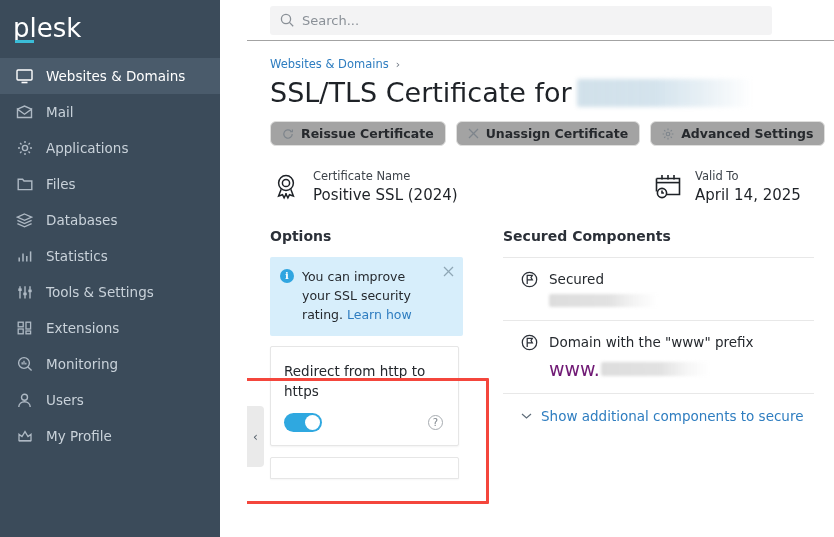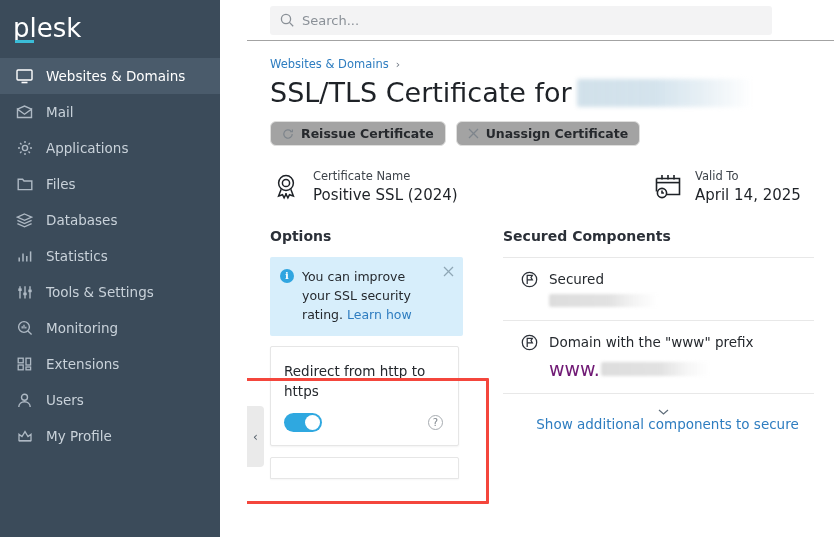--- a/index.html
+++ b/index.html
@@ -260,21 +260,20 @@
     border-radius: 2px;
   }
   .sc-inline { display: flex; align-items: center; }
   .sc-inline .pfx { font-size: 19px; color: #701a75; }
   .sc-inline .sc-blur { margin-top: 0; margin-left: 1px; width: 108px; height: 14px; }
   .sc-more {
     display: flex; align-items: center;
     padding: 14px 0 0 18px;
     font-size: 13.5px; color: #2e7dc0;
     cursor: pointer;
-    flex-direction: column;
   }
   .sc-more .chev { margin-right: 9px; color: #5f6d7a; display: flex; }
 
   
   .collapse-handle {
     position: absolute;
     left: 0px; top: 406px;
     width: 17px; height: 61px;
     background: #eaeaea;
     border-top-right-radius: 4px; border-bottom-right-radius: 4px;
@@ -384,41 +383,41 @@
               <rect x="1.3" y="3.4" width="3.4" height="2.6" fill="currentColor" stroke="none"></rect>
               <rect x="6.3" y="7.6" width="3.4" height="2.6" fill="currentColor" stroke="none"></rect>
               <rect x="11.3" y="4.6" width="3.4" height="2.6" fill="currentColor" stroke="none"></rect>
             </svg>
         </span>
         <span>Tools &amp; Settings</span>
       </div>
 
       <div class="nav-item">
         <span class="nav-icon">
+          <svg width="15" height="14" viewBox="0 0 15 14" fill="none" stroke="currentColor" stroke-width="1.3">
+              <rect x="1.2" y="1.2" width="5" height="4.6"></rect>
+              <rect x="1.2" y="8" width="5" height="4.8"></rect>
+              <rect x="9" y="1.2" width="4.6" height="6.8"></rect>
+              <rect x="9" y="10" width="4.6" height="2.8"></rect>
+            </svg>
+        </span>
+        <span>Extensions</span>
+      </div>
+
+      <div class="nav-item">
+        <span class="nav-icon">
           <svg width="16" height="16" viewBox="0 0 16 16" fill="none" stroke="currentColor" stroke-width="1.35">
               <circle cx="7" cy="7" r="5.4"></circle>
               <line x1="10.9" y1="10.9" x2="14.6" y2="14.6"></line>
               <line x1="5.2" y1="8.6" x2="5.2" y2="6.2"></line>
               <line x1="7" y1="8.6" x2="7" y2="4.8"></line>
               <line x1="8.8" y1="8.6" x2="8.8" y2="6.8"></line>
             </svg>
         </span>
         <span>Monitoring</span>
-      </div>
-
-      <div class="nav-item">
-        <span class="nav-icon">
-          <svg width="15" height="14" viewBox="0 0 15 14" fill="none" stroke="currentColor" stroke-width="1.3">
-              <rect x="1.2" y="1.2" width="5" height="4.6"></rect>
-              <rect x="1.2" y="8" width="5" height="4.8"></rect>
-              <rect x="9" y="1.2" width="4.6" height="6.8"></rect>
-              <rect x="9" y="10" width="4.6" height="2.8"></rect>
-            </svg>
-        </span>
-        <span>Extensions</span>
       </div>
 
       <div class="nav-item">
         <span class="nav-icon">
           <svg width="15" height="15" viewBox="0 0 15 15" fill="none" stroke="currentColor" stroke-width="1.4">
               <circle cx="7.5" cy="4.3" r="3"></circle>
               <path d="M1.8 14c0-3.2 2.5-5.3 5.7-5.3S13.2 10.8 13.2 14"></path>
             </svg>
         </span>
         <span>Users</span>
@@ -476,20 +475,29 @@
         </div>
         <div class="btn">
           <span class="bico">
             <svg width="11" height="11" viewBox="0 0 11 11" stroke="currentColor" stroke-width="1.2">
                 <line x1="1" y1="1" x2="10" y2="10"></line>
                 <line x1="10" y1="1" x2="1" y2="10"></line>
               </svg>
           </span>
           <span>Unassign Certificate</span>
         </div>
+        <div class="btn">
+          <span class="bico">
+            <svg width="12" height="12" viewBox="0 0 16 16" fill="none" stroke="currentColor" stroke-width="1.5">
+                <circle cx="8" cy="8" r="2.4"></circle>
+                <path d="M8 .8v2.2M8 13v2.2M.8 8h2.2M13 8h2.2M2.9 2.9l1.6 1.6M11.5 11.5l1.6 1.6M13.1 2.9l-1.6 1.6M4.5 11.5l-1.6 1.6"></path>
+              </svg>
+          </span>
+          <span>Advanced Settings</span>
+        </div>
       </div>
 
       <div class="info-row">
         <div class="info-cell cert">
           <span class="info-ico">
             <svg width="32" height="32" viewBox="0 0 32 32" fill="none" stroke="currentColor" stroke-width="1.5">
               <circle cx="16" cy="13" r="7.4"></circle>
                 <circle cx="16" cy="13" r="3.6"></circle>
               <path d="M11.2 19.3 8.6 26l3.9-1.3 1.6 3.2 2.3-4.6"></path>
               <path d="M20.8 19.3 23.4 26l-3.9-1.3-1.6 3.2-2.3-4.6"></path>

